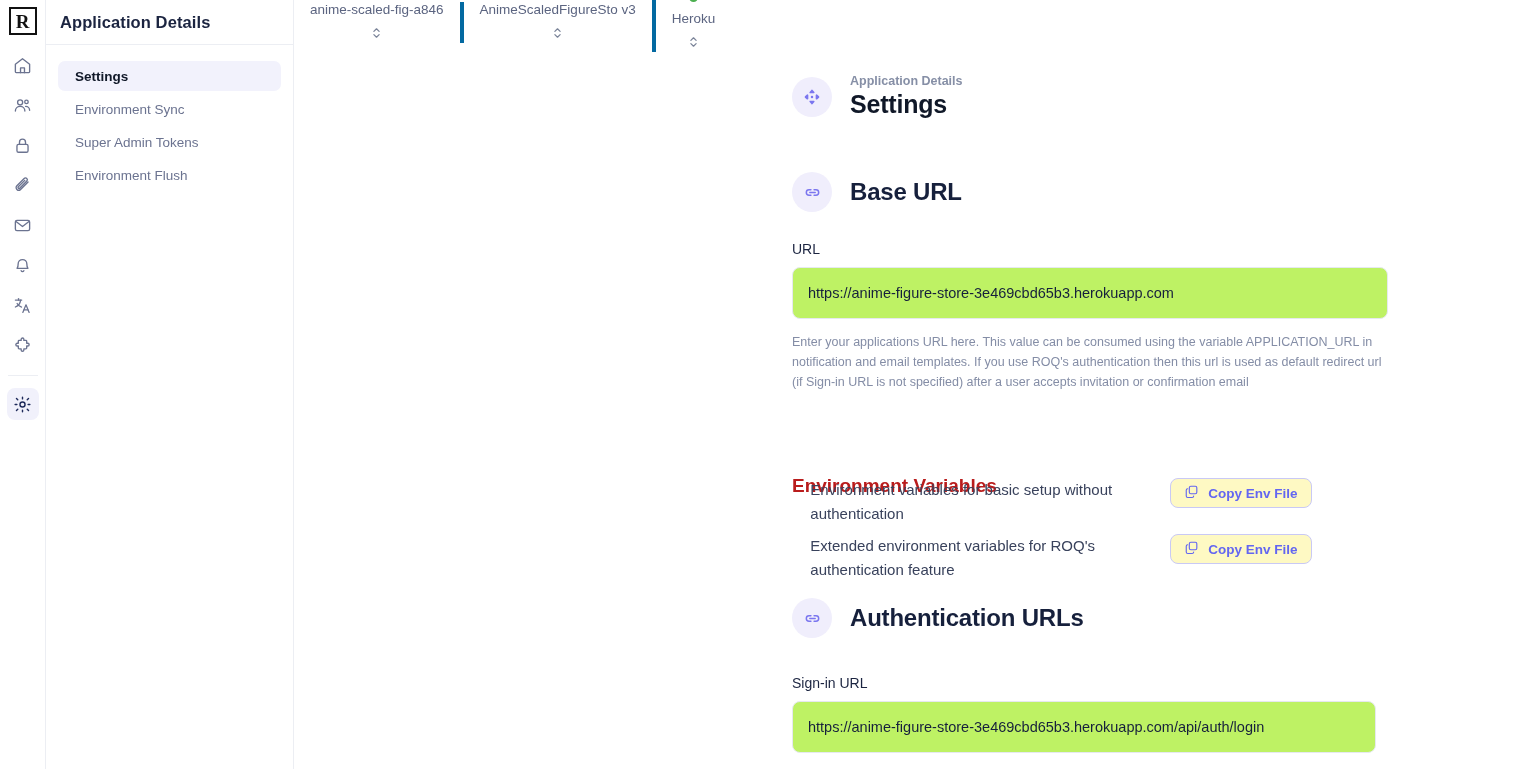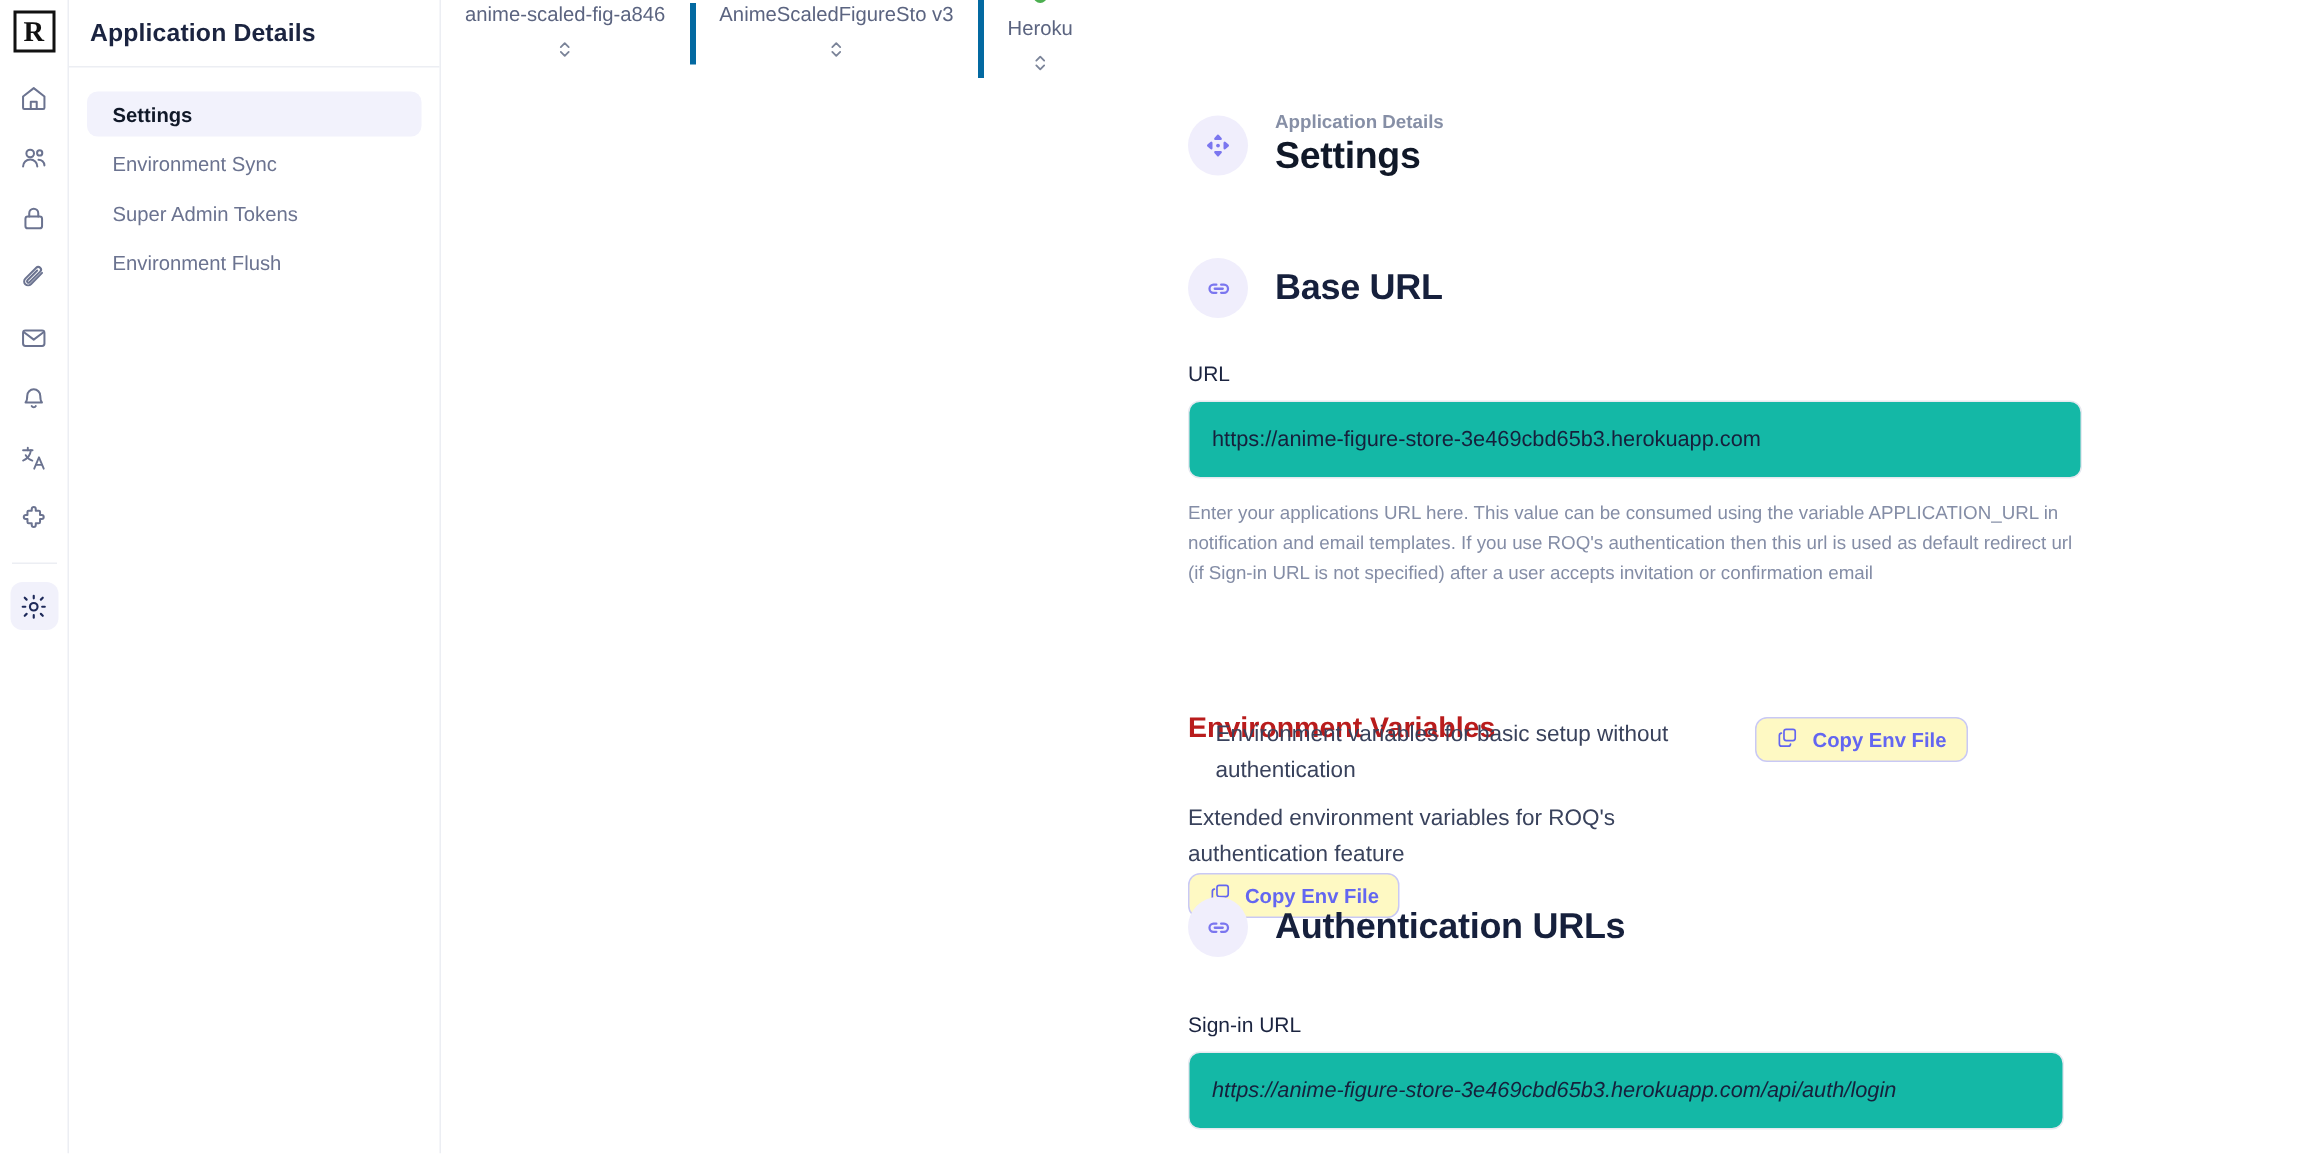--- a/index.html
+++ b/index.html
@@ -83,25 +83,25 @@
   }
   .eyebrow { font-size: 12.5px; color: #868fa6; font-weight: 700; margin-bottom: 2px; }
   .page-title { font-size: 25px; font-weight: 700; color: #101828; letter-spacing: -.2px; }
   .sec-title { font-size: 24px; font-weight: 700; color: #16203c; letter-spacing: -.2px; }
 
   .block { position: absolute; left: 498px; }
 
   .field-label { font-size: 14px; color: #1b2440; margin-bottom: 10px; }
   .field-input {
     width: 596px; height: 52px;
-    background: #14b8a6; border: 1px solid #e6e9f0; border-radius: 8px;
+    background: #bef264; border: 1px solid #e6e9f0; border-radius: 8px;
     display: flex; align-items: center; padding: 0 15px;
     font-size: 14.5px; color: #16203c;
   }
-  .field-input.narrow { width: 584px; font-style: italic; }
+  .field-input.narrow { width: 584px; }
   .help {
     width: 592px; margin-top: 13px;
     font-size: 12.5px; line-height: 20px; color: #848da6;
   }
   .h2 { font-size: 19px; font-weight: 700; color: #b91c1c; margin-top: 48px; }
   .env-row {
     display: flex; align-items: flex-start; justify-content: center;
     width: 538px;
   }
   .env-text { width: 360px; font-size: 15px; line-height: 24px; color: #39425c; }
@@ -278,21 +278,21 @@
           <span>
             <svg width="15" height="15" viewBox="0 0 24 24" fill="none" stroke="currentColor" stroke-width="1.8" stroke-linecap="round" stroke-linejoin="round">
                 <rect x="8.5" y="3.5" width="12" height="12" rx="2.4"></rect>
                 <path d="M15.5 19.3a2.4 2.4 0 0 1-2.4 2.2H6a2.4 2.4 0 0 1-2.4-2.4V10a2.4 2.4 0 0 1 2.2-2.4"></path>
               </svg>
           </span>
           <span>Copy Env File</span>
         </button>
       </div>
 
-      <div class="block env-row" style="top:489px;flex-direction:column;">
+      <div class="block env-row" style="top:489px;">
         <div class="env-text">Extended environment variables for ROQ's authentication feature</div>
         <button class="copy-btn">
           <span>
             <svg width="15" height="15" viewBox="0 0 24 24" fill="none" stroke="currentColor" stroke-width="1.8" stroke-linecap="round" stroke-linejoin="round">
                 <rect x="8.5" y="3.5" width="12" height="12" rx="2.4"></rect>
                 <path d="M15.5 19.3a2.4 2.4 0 0 1-2.4 2.2H6a2.4 2.4 0 0 1-2.4-2.4V10a2.4 2.4 0 0 1 2.2-2.4"></path>
               </svg>
           </span>
           <span>Copy Env File</span>
         </button>

